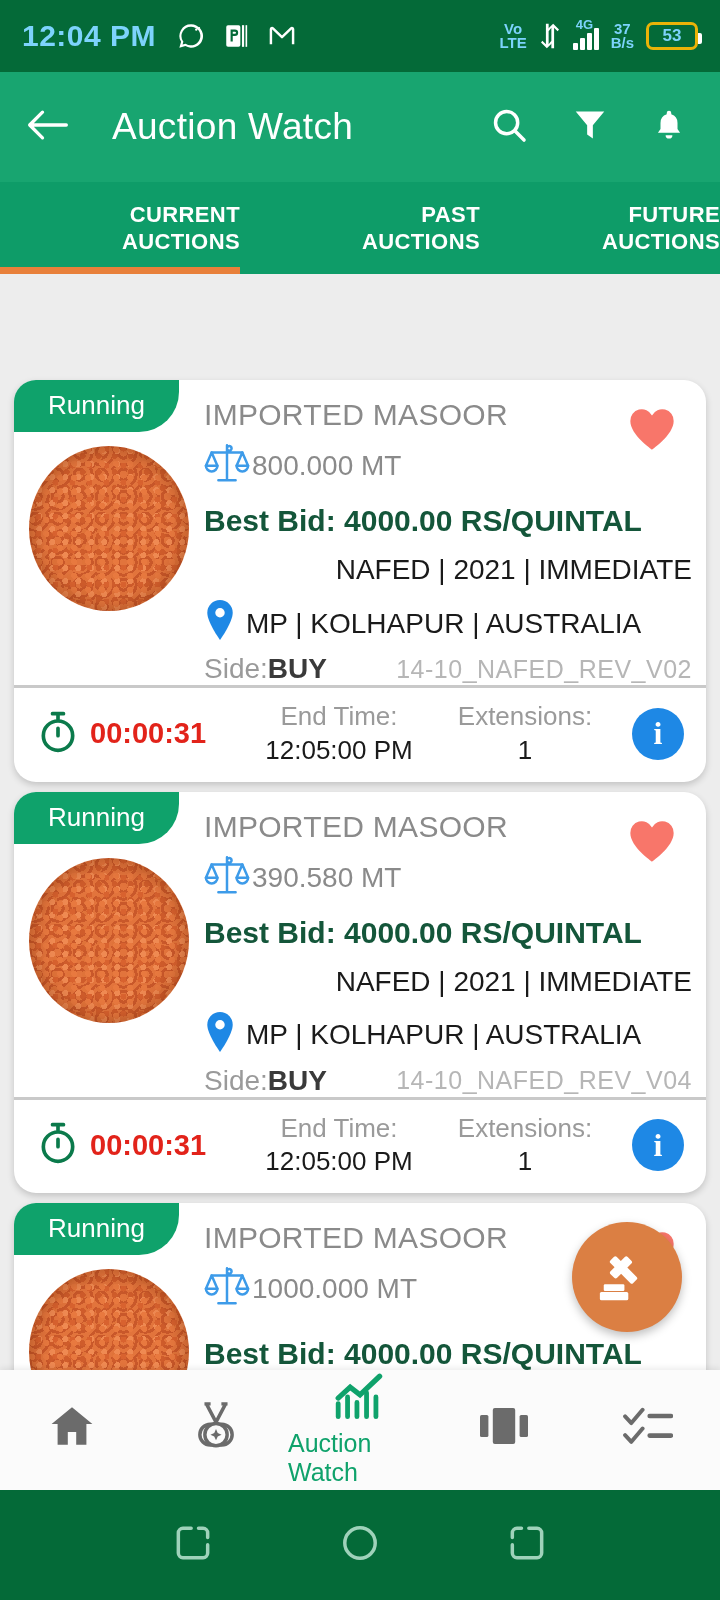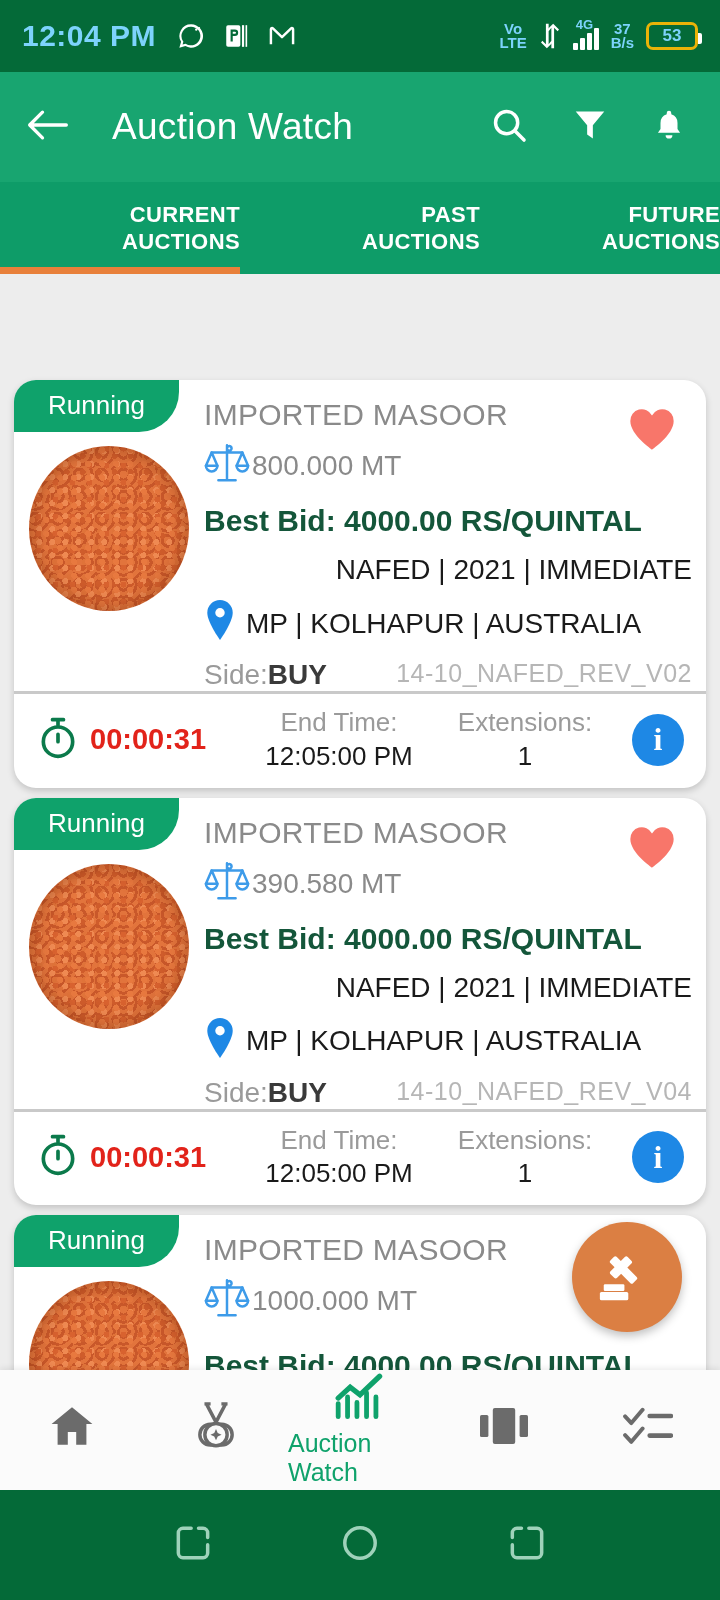--- a/index.html
+++ b/index.html
@@ -86,21 +86,21 @@
     background-size: 14px 14px, 17px 17px, 13px 13px, 16px 16px, 15px 15px, 22px 22px, 100% 100%;
     box-shadow: inset 0 0 22px rgba(90,30,5,.45);
   }
   .info-col { flex: 1; padding: 4px 14px 0 0; }
   .row-title { font-size: 30px; color: #8a8a8a; letter-spacing: .3px; padding-right: 80px; }
   .row-qty { display: flex; align-items: flex-start; gap: 2px; margin-top: 8px; }
   .row-qty .qty { font-size: 28px; color: #8a8a8a; padding-top: 10px; }
   .row-bid { font-size: 30px; font-weight: 700; color: #14563A; margin-top: 14px; white-space: nowrap; }
   .row-meta { font-size: 28px; color: #1a1a1a; margin-top: 16px; text-align: right; }
   .row-loc { display: flex; align-items: center; gap: 10px; font-size: 28px; color: #1a1a1a; margin-top: 14px; }
-  .row-side { display: flex; align-items: flex-start; margin-top: 12px; }
+  .row-side { display: flex; align-items: center; margin-top: 6px; }
   .row-side .k { font-size: 28px; color: #9a9a9a; }
   .row-side .v { font-size: 28px; color: #3a3a3a; font-weight: 600; }
   .row-side .ref { margin-left: auto; font-size: 25px; color: #b6b6b6; letter-spacing: .5px; }
 
   .heart { position: absolute; top: 24px; right: 28px; z-index: 4; }
 
   .card-footer {
     border-top: 3px solid #c9c9c9; display: flex; align-items: center;
     padding: 12px 22px 14px 22px; gap: 0;
   }

